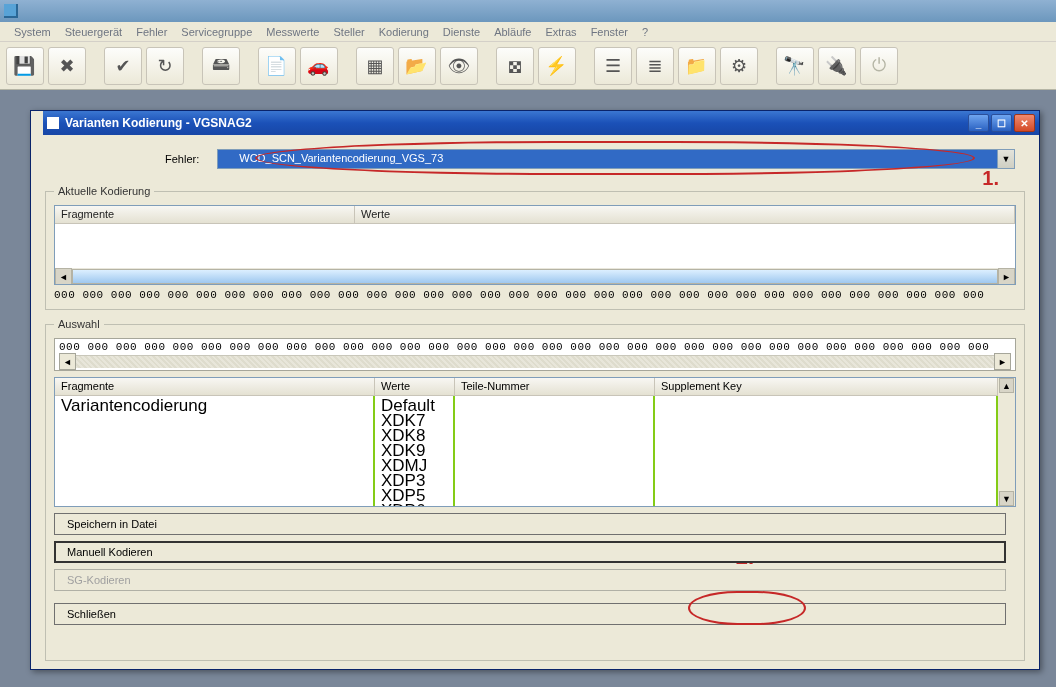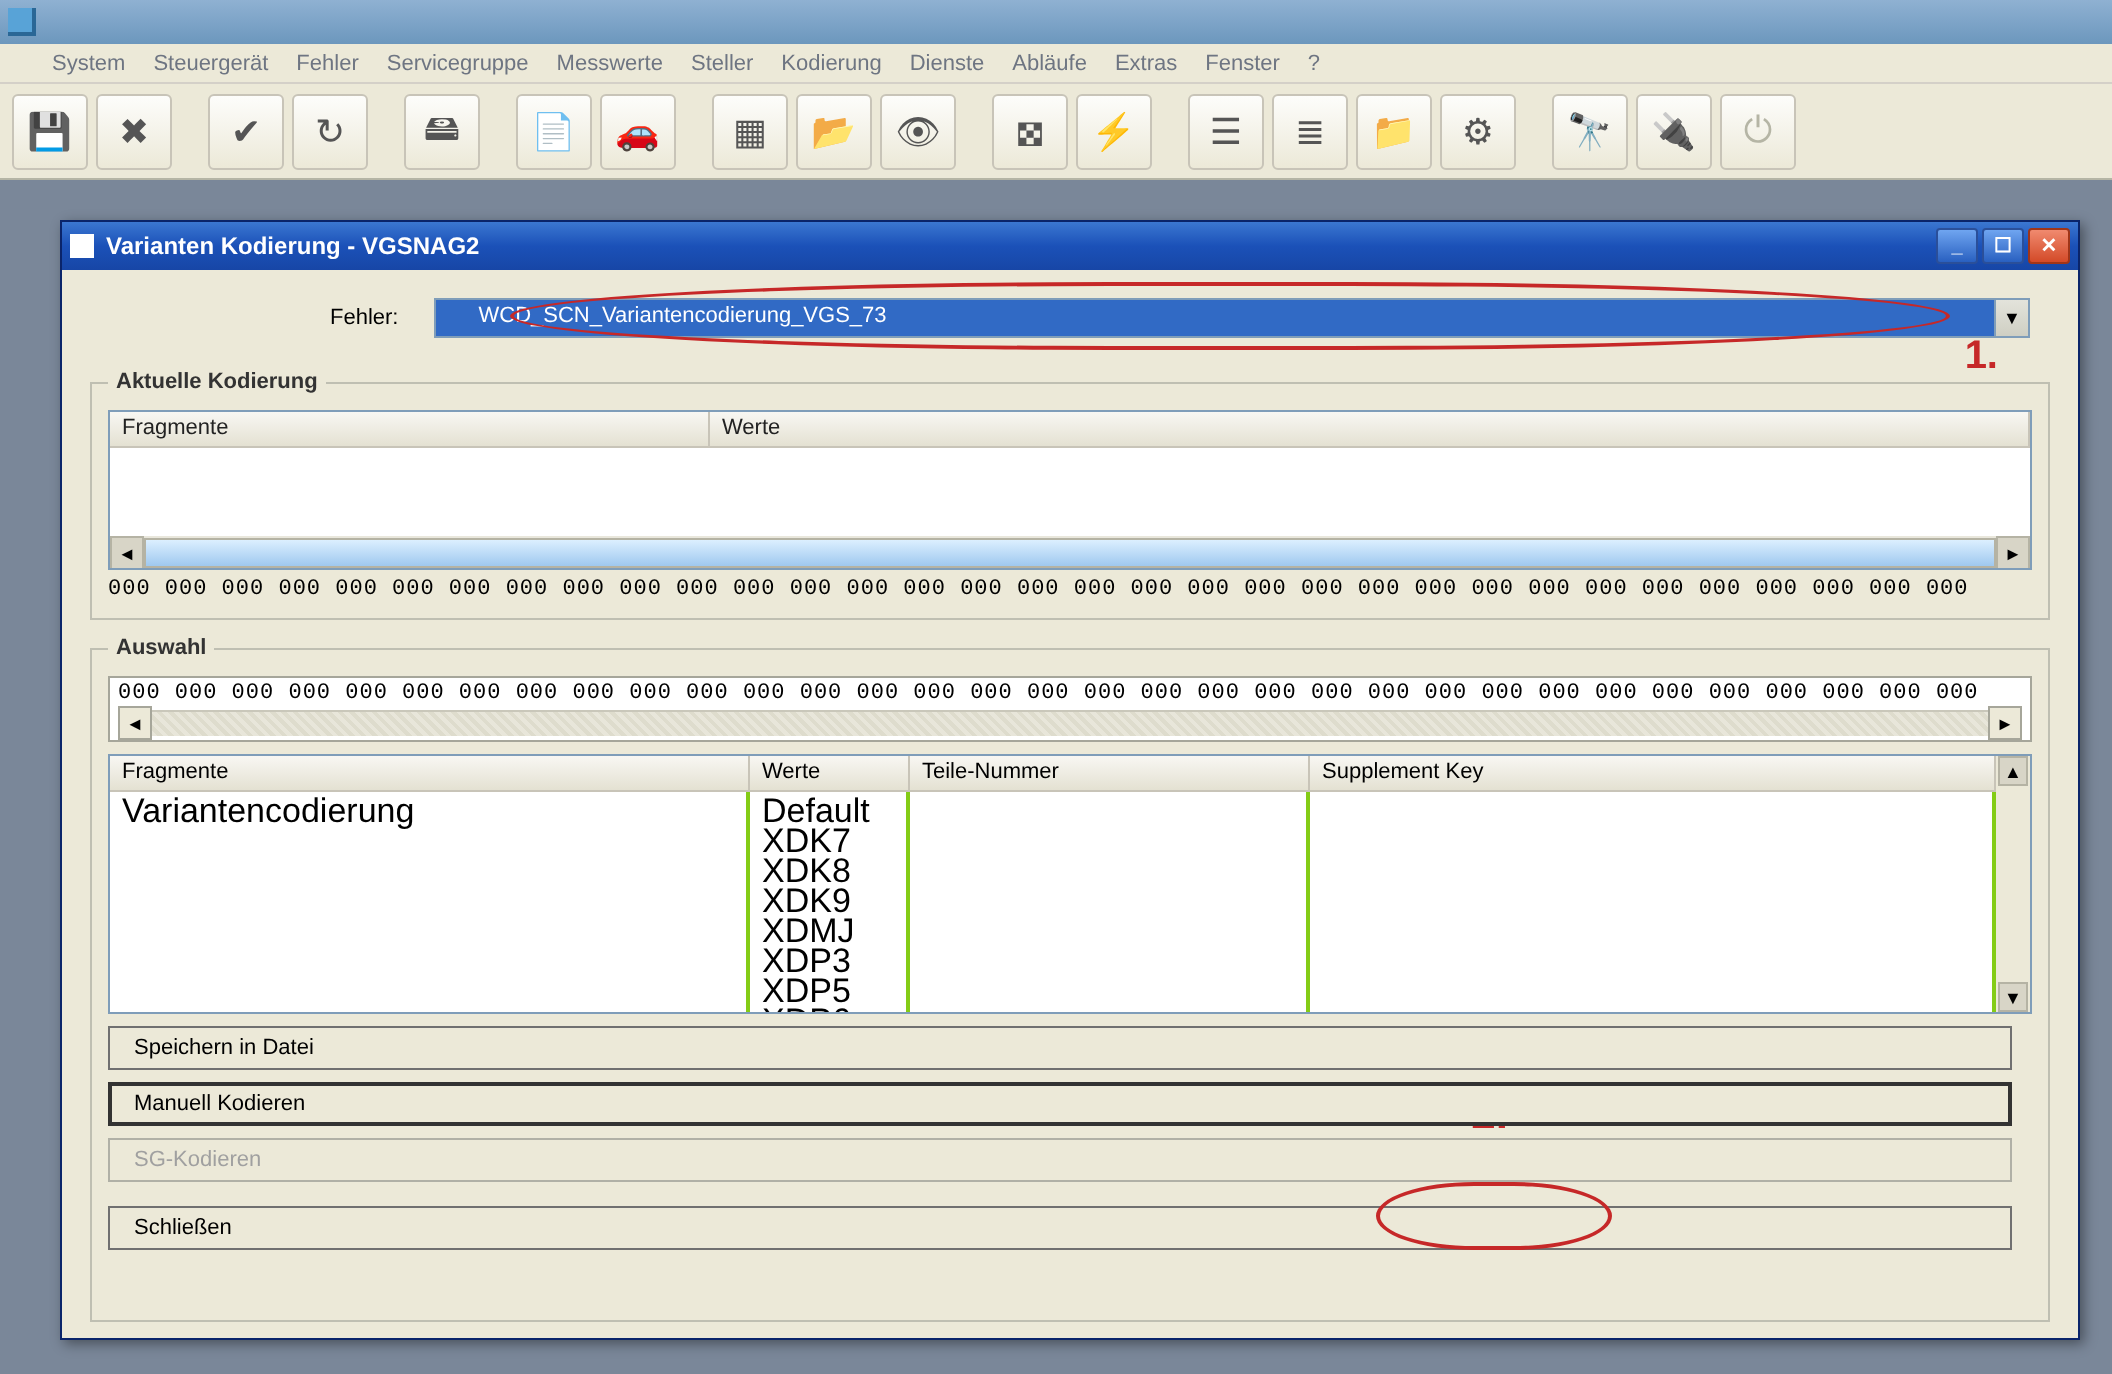--- a/index.html
+++ b/index.html
@@ -20,21 +20,21 @@
     font-weight: bold;
   }
   .app-titlebar .app-icon { width: 14px; height: 14px; background: #58a3d7; margin-right: 6px; box-shadow: inset -2px -2px 0 #2a6796; }
 
   .app-menubar {
     height: 20px;
     background: #ece9d8;
     display: flex;
     align-items: center;
     gap: 2px;
-    padding: 0 20px;
+    padding: 0 8px;
     color: #6e7582;
     border-bottom: 1px solid #d4d0c8;
   }
   .app-menubar span { padding: 2px 6px; cursor: default; }
 
   .app-toolbar {
     height: 48px;
     background: #ece9d8;
     display: flex;
     align-items: center;
@@ -67,21 +67,21 @@
     border: 1px solid #0a246a;
     background: #ece9d8;
     box-shadow: 2px 2px 6px rgba(0,0,0,0.4);
     display: flex; flex-direction: column;
   }
   .dialog-titlebar {
     height: 24px;
     background: linear-gradient(to bottom,#3b77d1 0%,#1b51b8 50%,#1746a6 100%);
     display: flex; align-items: center;
     padding: 0 4px;
-    color: #fff; font-weight: bold; font-size: 12px;
+    color: #fff; font-weight: bold; font-size: 12px; margin-left: 12px;
   }
   .dialog-titlebar .sp { flex: 1; }
   .win-btn {
     width: 21px; height: 18px; margin-left: 2px;
     background: linear-gradient(to bottom,#6fa5f0,#2960c0);
     border: 1px solid #2a4f9a; border-radius: 2px;
     display: flex; align-items: center; justify-content: center;
     color: #fff; font-size: 10px; font-weight: bold;
   }
   .win-btn.close { background: linear-gradient(to bottom,#f08a6f,#d34a28); border-color:#a03518;}
@@ -113,21 +113,21 @@
     border:2px solid #c62828; border-radius: 50%/60%;
     pointer-events:none;
   }
   .anno1 { position:absolute; right:40px; top:32px; color:#c62828; font-weight:bold; font-size:20px;}
 
   fieldset.groupbox {
     border:1px solid #bfbfb2;
     padding:8px 8px 6px 8px;
     margin:0;
   }
-  fieldset.groupbox > legend { padding:0 4px; color:#333; font-size:11px;font-weight:bold;}
+  fieldset.groupbox > legend { padding:0 4px; color:#333; font-size:11px;}
 
   .table-frame {
     border:1px solid #7f9db9;
     background:#fff;
     height:80px;
     overflow:hidden;
     position:relative;
   }
   .table-head { display:flex; height:18px; background:#ece9d8; border-bottom:1px solid #c8c4b8;}
   .th {

